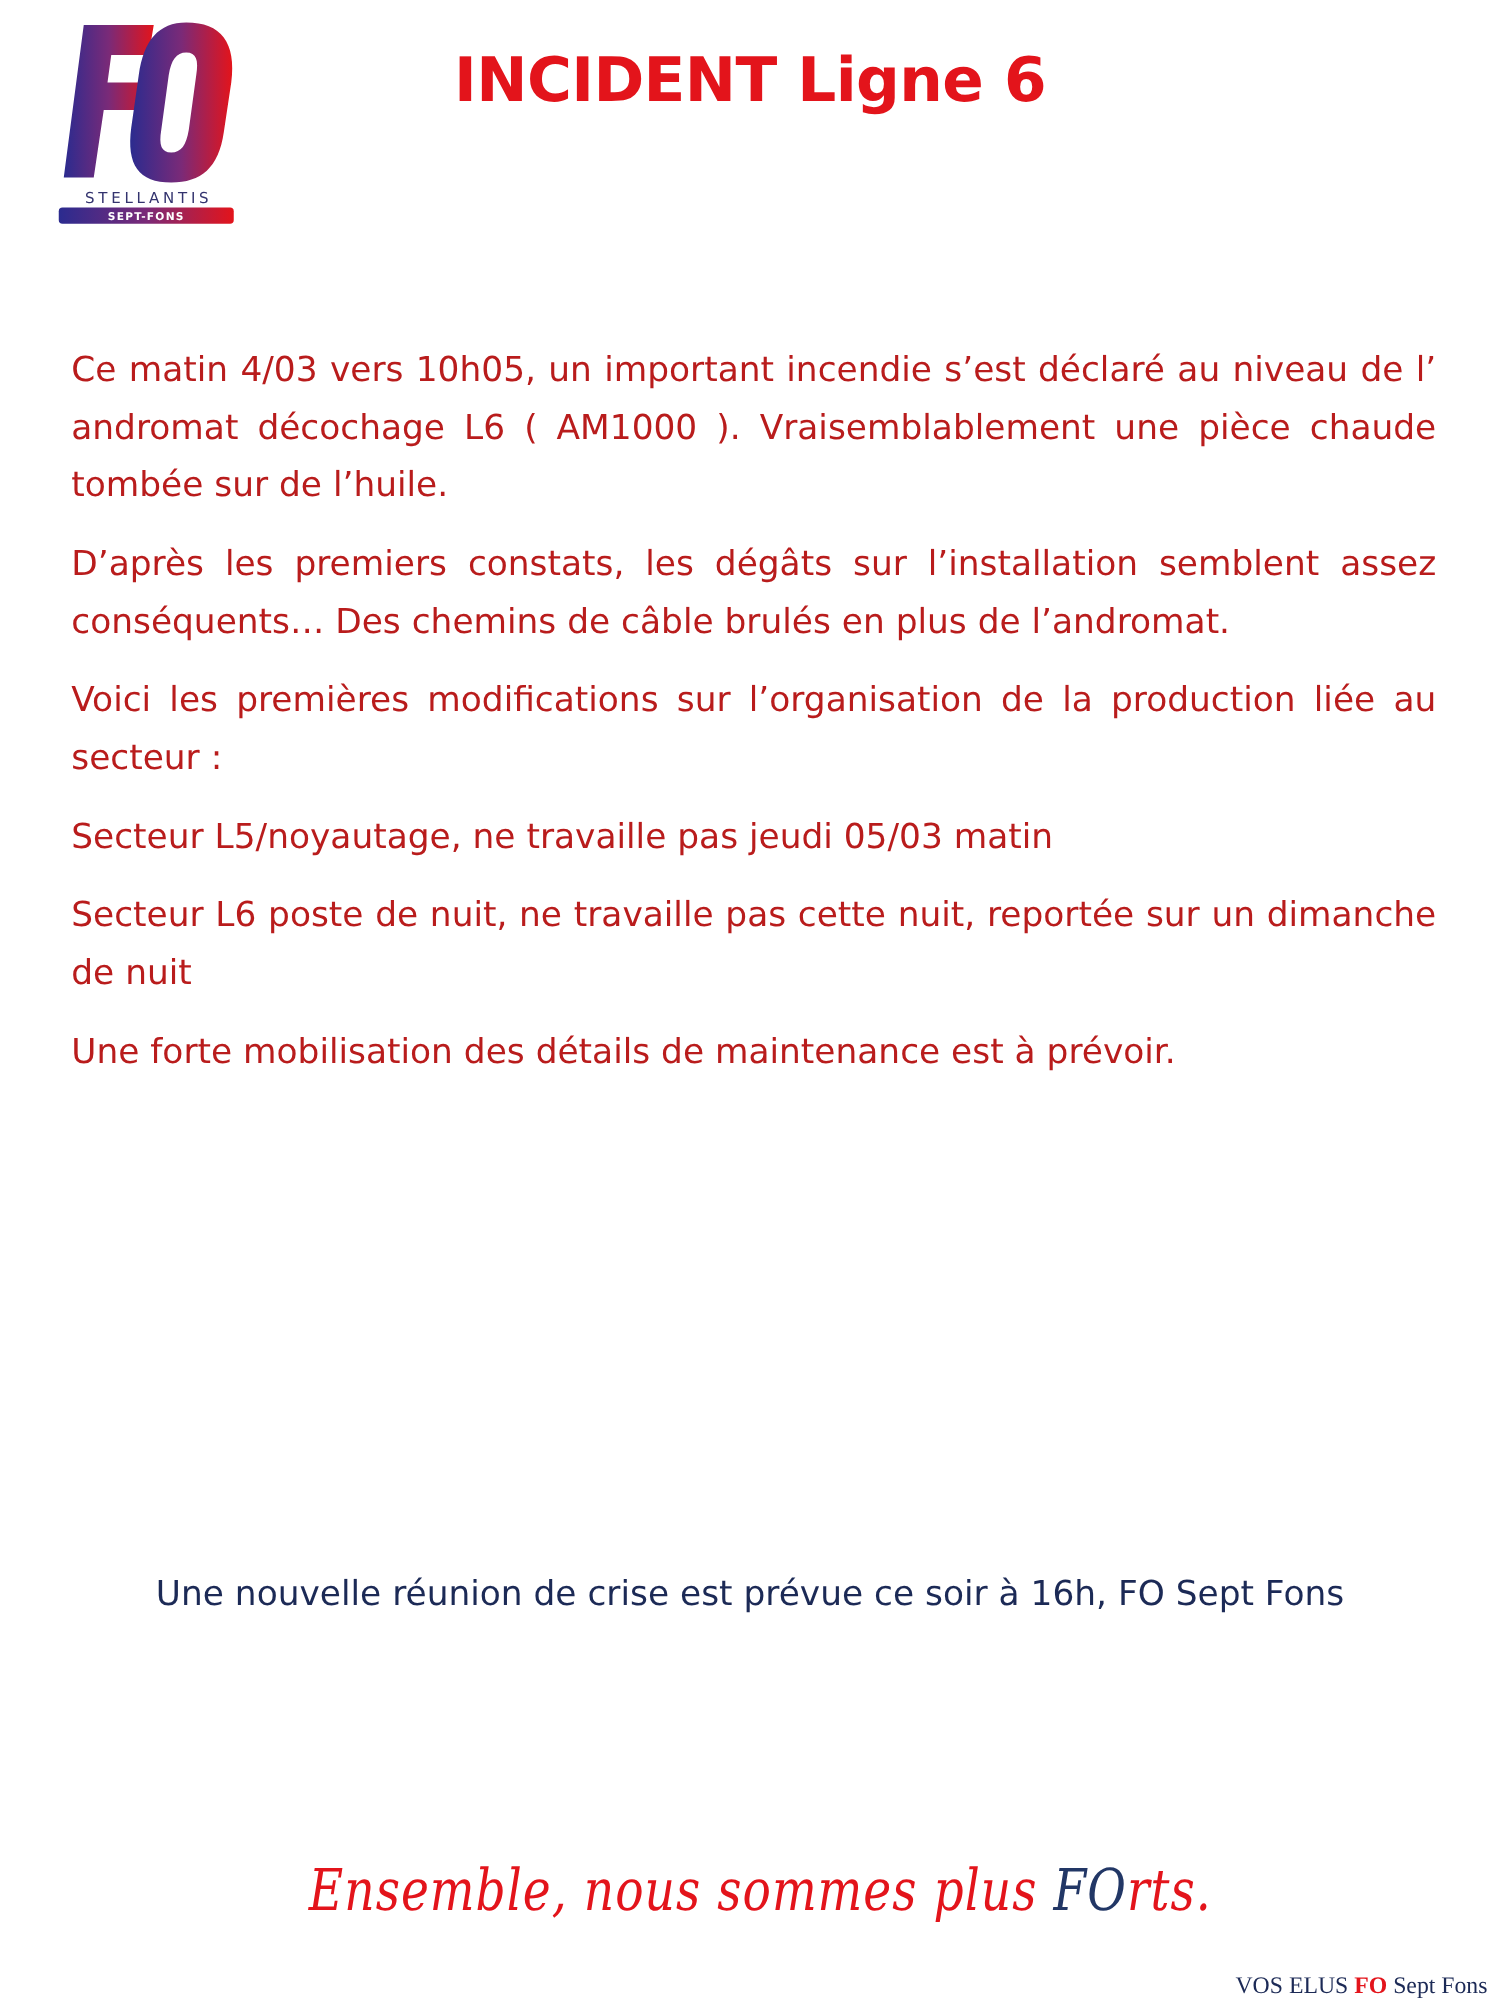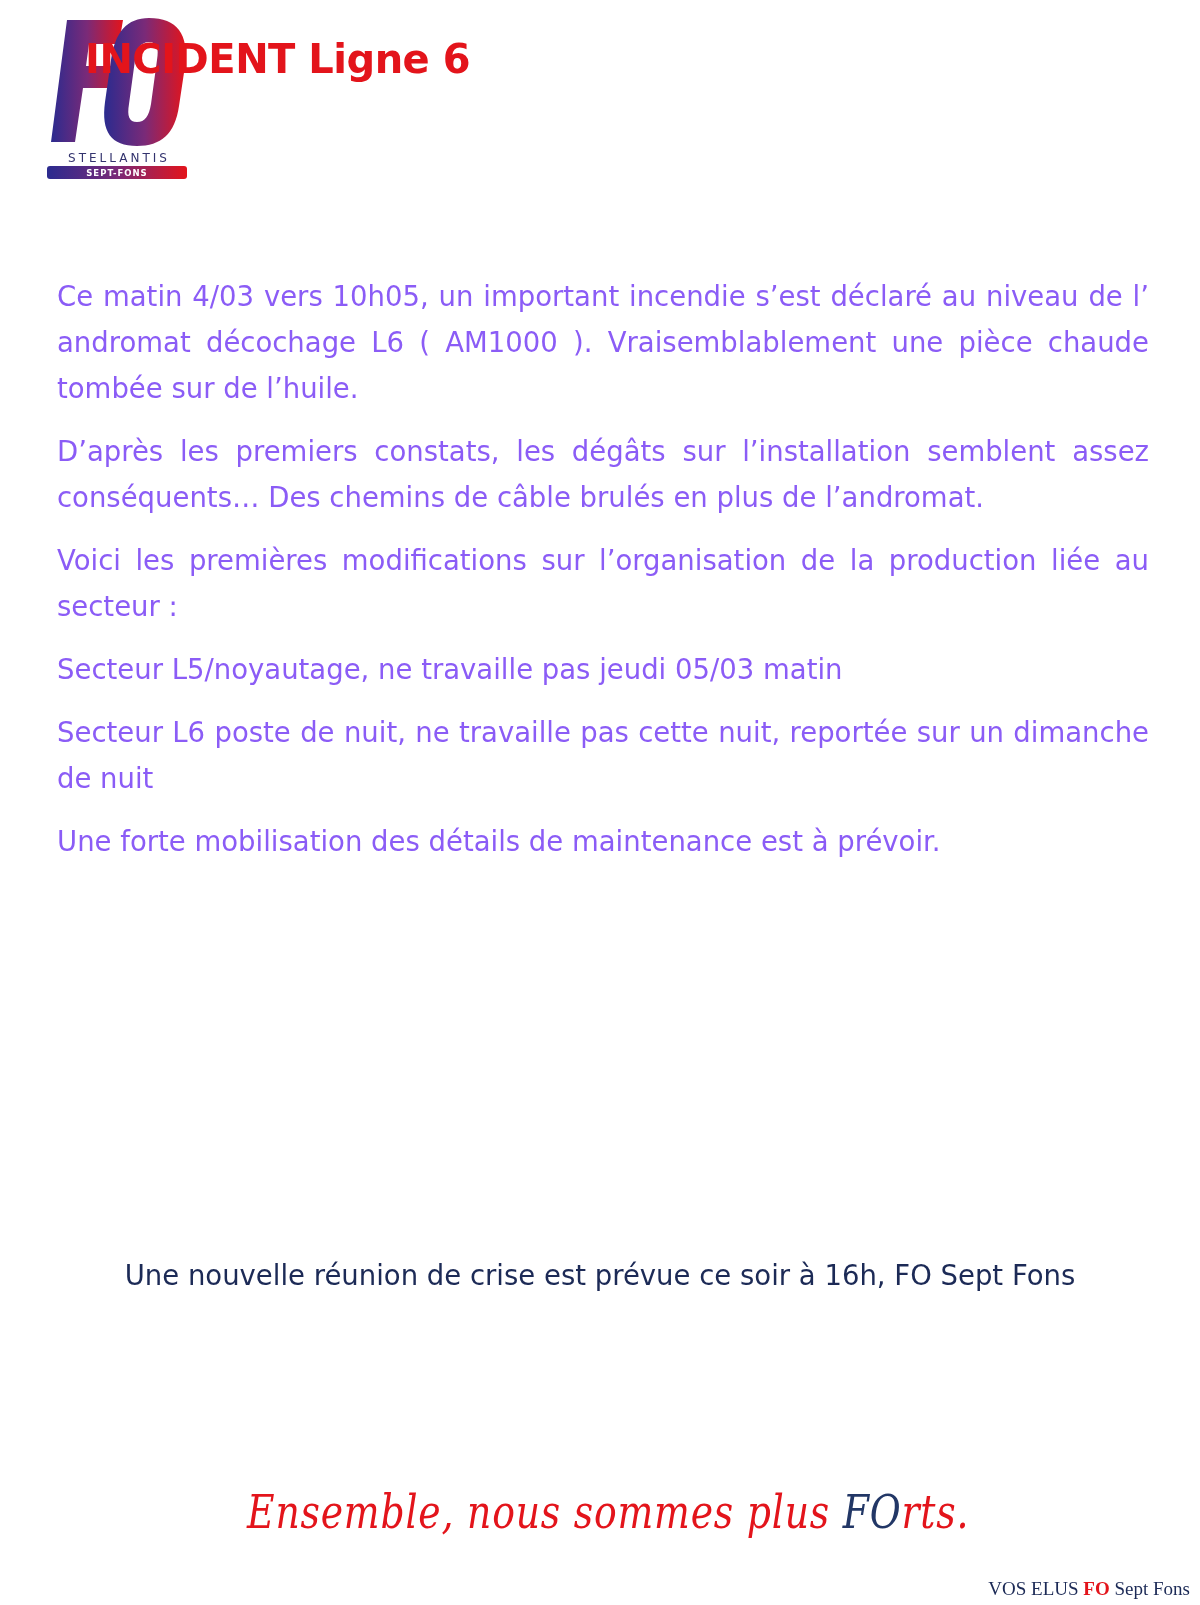--- a/index.html
+++ b/index.html
@@ -7,28 +7,28 @@
       width: 1200px; height: 1605px; position: relative; overflow: hidden;
       font-family: "Liberation Sans", "DejaVu Sans", sans-serif;
       color: #1c2a56;
     }
     .logo {
       position: absolute; left: 45px; top: 14px; width: 148px; height: 170px;
     }
     .logo svg { width: 100%; height: 100%; display: block; }
     .title {
       position: absolute; left: 0; right: 0; top: 36px;
-      text-align: left; padding-left: 85px;
+      text-align: center; 
       font-family: "DejaVu Sans", "Liberation Sans", sans-serif;
-      font-weight: bold; font-size: 40px; color: #e3141b; letter-spacing: -0.5px;
+      font-weight: bold; font-size: 49px; color: #e3141b; letter-spacing: -0.5px;
     }
     .body-text {
       position: absolute; left: 57px; width: 1092px; top: 273px;
       font-family: "DejaVu Sans", sans-serif;
-      font-size: 27.5px; line-height: 46px; color: #8b5cf6;
+      font-size: 27.5px; line-height: 46px; color: #b91c1c;
     }
     .body-text p {
       margin: 0 0 17px 0; text-align: justify; text-align-last: left;
     }
     .closing {
       position: absolute; left: 0; right: 0; top: 1240px;
       text-align: center;
       font-family: "DejaVu Sans", sans-serif;
       font-size: 27.5px; line-height: 46px; color: #1c2a56;
     }

